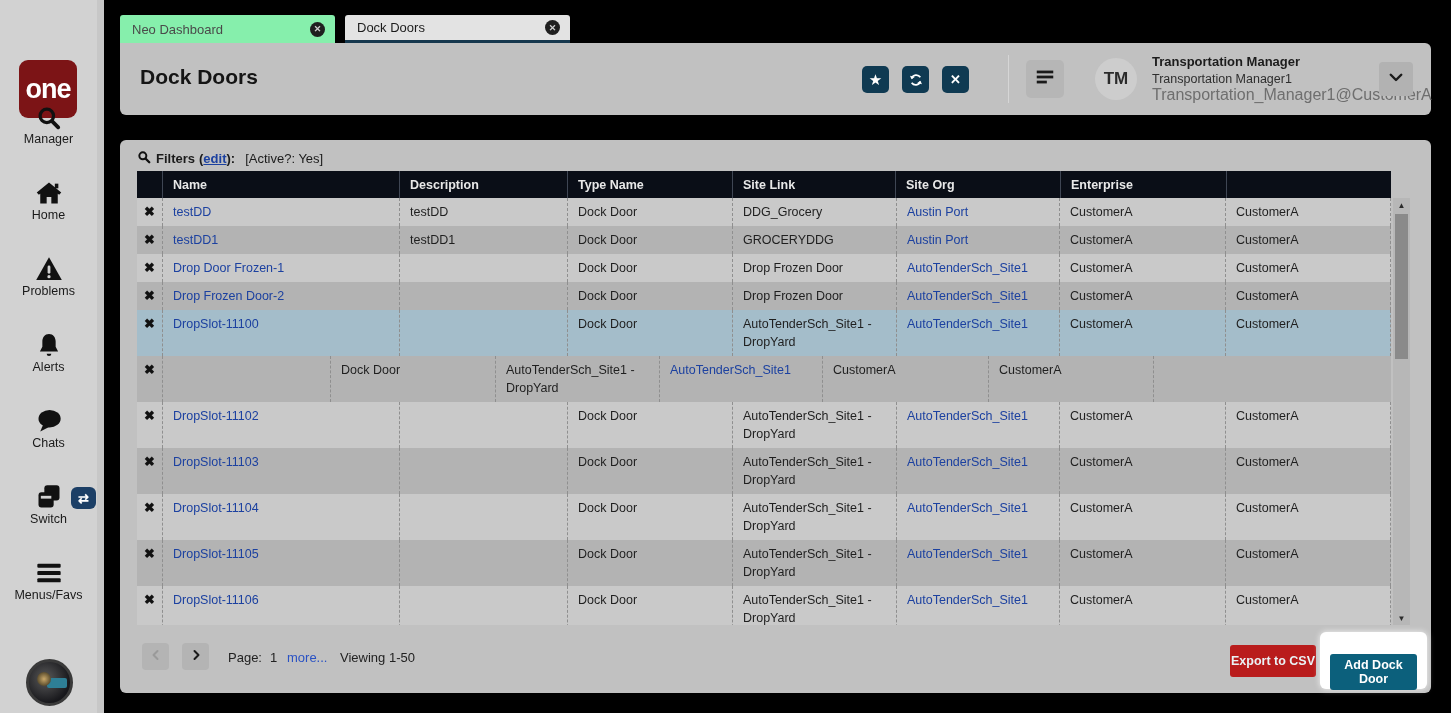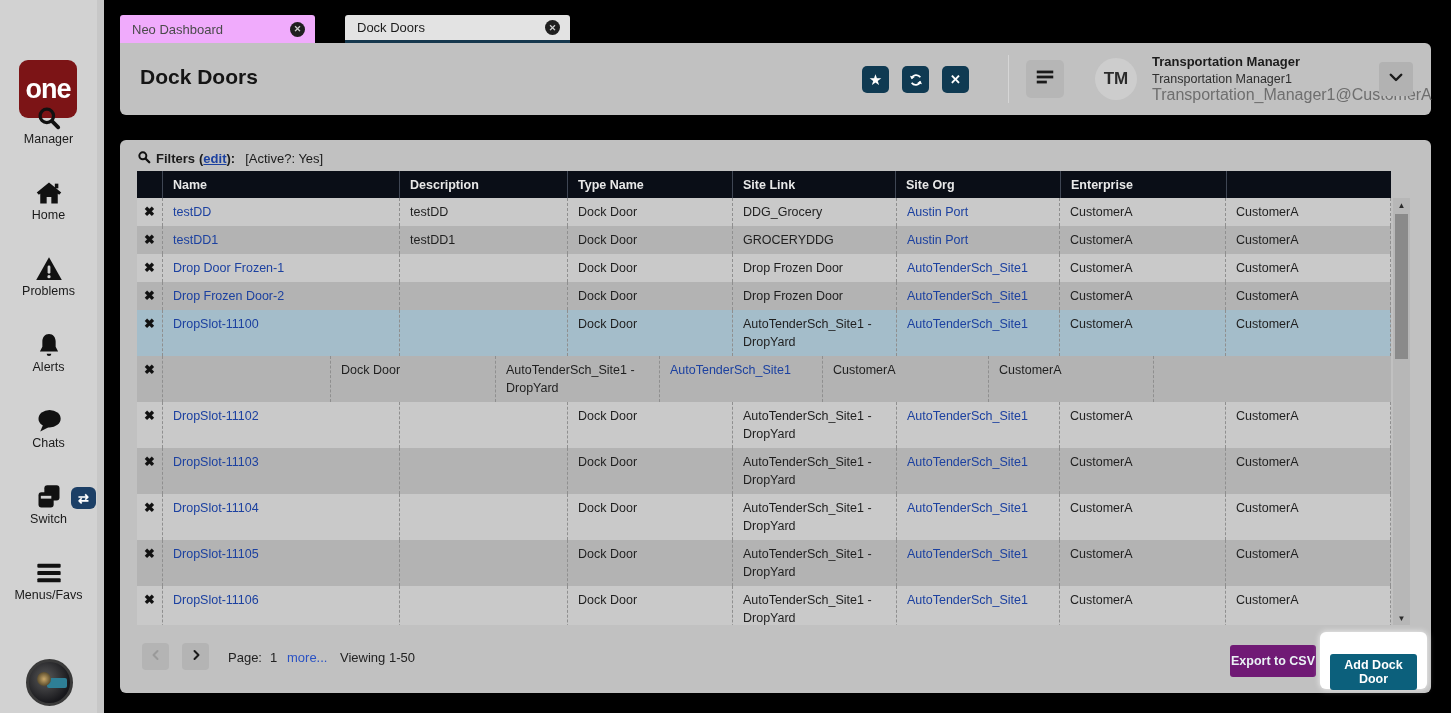--- a/index.html
+++ b/index.html
@@ -22,21 +22,21 @@
   .switch-badge { position:absolute; left:71px; top:487px; width:25px; height:22px; background:#1c3f66; border-radius:6px;
                   color:#fff; font-size:13px; display:flex; align-items:center; justify-content:center; font-weight:bold; }
   .robot-avatar { position:absolute; left:26px; top:659px; width:47px; height:47px; border-radius:50%;
                   background:radial-gradient(circle at 40% 40%, #5a5a5a 0%, #18181c 70%);
                   border:3px solid #3a3a3a; overflow:hidden; }
   .robot-avatar::before { content:""; position:absolute; left:18px; top:16px; width:20px; height:10px; background:#2e7f96; border-radius:2px; }
   .robot-avatar::after { content:""; position:absolute; left:8px; top:10px; width:14px; height:14px; border-radius:50%;
                          background:radial-gradient(circle, #c9a86a 0%, #6b5a36 60%, #222 100%); }
   
   .tab { position:absolute; top:15px; height:28px; display:flex; align-items:center; font-size:13px; padding:0 10px 0 12px; }
-  .tab-inactive { left:120px; width:195px; background:#f0abfc; color:#4a4a4a; border-radius:3px 3px 0 0; }
+  .tab-inactive { left:120px; width:215px; background:#86efac; color:#4a4a4a; border-radius:3px 3px 0 0; }
   .tab-active { left:345px; width:225px; background:#e3e3e3; color:#1b1b1b; border-bottom:3px solid #16384e; border-radius:3px 3px 0 0; }
   .tab-label { flex:1; white-space:nowrap; overflow:hidden; }
   .tab-close { width:15px; height:15px; border-radius:50%; background:#1f1f1f; color:#cfcfcf; font-size:9px; font-weight:bold;
                display:flex; align-items:center; justify-content:center; cursor:pointer; }
   
   .header-panel { position:absolute; left:120px; top:43px; width:1311px; height:72px; background:#c1c1c1; border-radius:0 6px 6px 6px; }
   .page-title { position:absolute; left:20px; top:22px; font-size:21px; font-weight:bold; color:#151515; }
   .hbtn { position:absolute; top:23px; width:27px; height:27px; border-radius:5px; background:#0f3a52; color:#fff;
           display:flex; align-items:center; justify-content:center; cursor:pointer; border:none; }
   .hbtn svg { display:block; }
@@ -86,21 +86,21 @@
   
   .pg-btn { position:absolute; top:503px; width:27px; height:27px; border-radius:4px; background:#b4b4b4; border:none;
             display:flex; align-items:center; justify-content:center; cursor:pointer; }
   .pg-prev { left:22px; }
   .pg-next { left:62px; }
   .pg-text { position:absolute; top:510px; font-size:13px; color:#222; }
   .pg-label { left:108px; }
   .pg-num { left:150px; }
   .pg-more { left:167px; color:#2a52c4; cursor:pointer; }
   .pg-view { left:212px;margin-left:8px; }
-  .export-btn { position:absolute; left:1110px; top:505px; width:86px; height:32px; background:#701a75; color:#eaf2f5;
+  .export-btn { position:absolute; left:1110px; top:505px; width:86px; height:32px; background:#b91c1c; color:#eaf2f5;
                 font-size:12.5px; font-weight:bold; border:none; border-radius:3px; cursor:pointer;
                 font-family:"Liberation Sans", sans-serif; }
   .add-highlight { position:absolute; left:1200px; top:492px; width:107px; height:57px; background:#ffffff; border-radius:6px;
                    box-shadow:0 0 6px rgba(255,255,255,0.8); }
   .add-btn { position:absolute; left:10px; top:22px; width:87px; height:36px; background:#0c607c; color:#fff;
              font-size:12.5px; font-weight:bold; border:none; border-radius:3px; cursor:pointer;
              font-family:"Liberation Sans", sans-serif; }
 </style>
 </head>
 <body>

